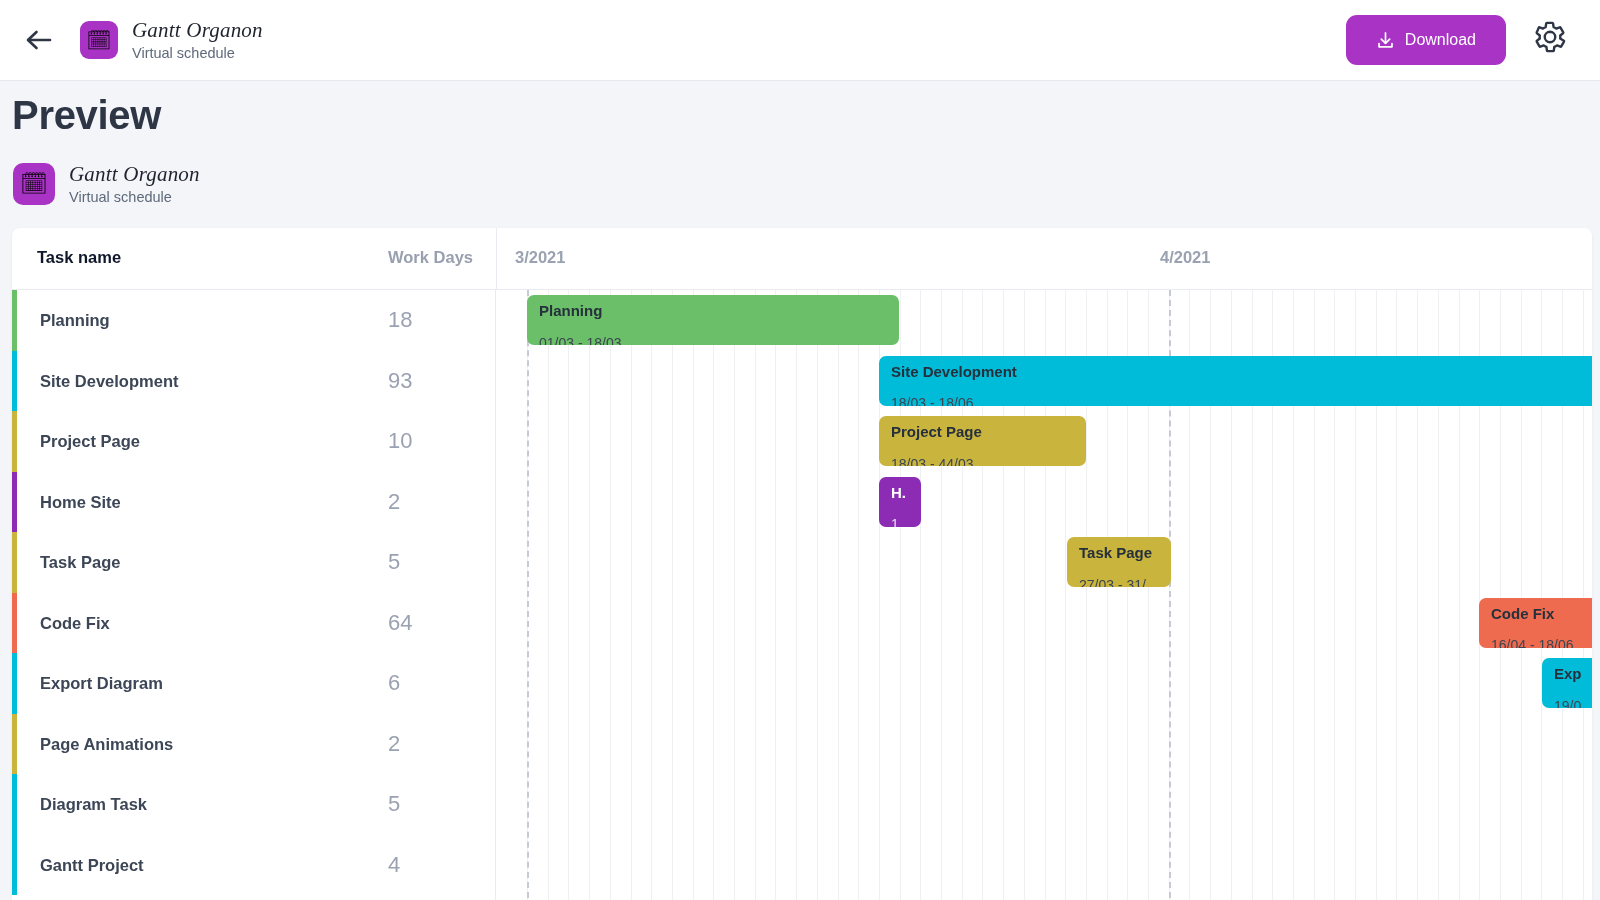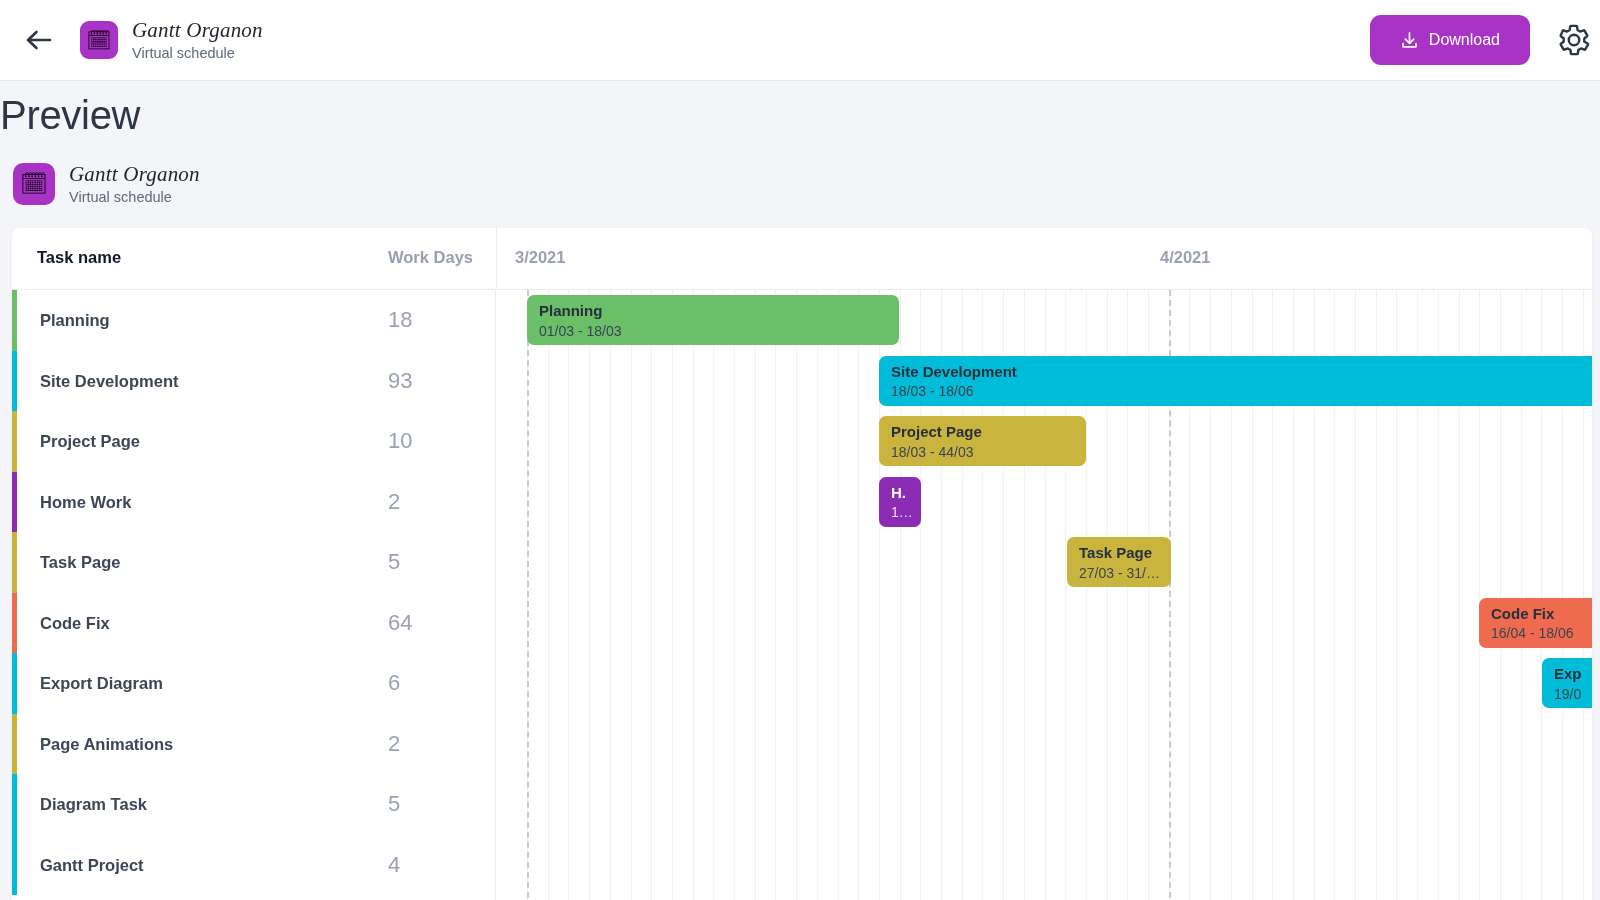--- a/index.html
+++ b/index.html
@@ -37,41 +37,41 @@
   .proj-title {
     font-family: "Liberation Serif", serif;
     font-weight: normal; font-style: italic;
     font-size: 21px; color: #1e232e; line-height: 1.1;
     letter-spacing: .2px;
   }
   .proj-sub {
     font-size: 14.5px; color: #5e6a7a; margin-top: 3px;
   }
   #topbar-right {
-    margin-left: auto; display: flex; align-items: center;
-    padding-right: 4px;
+    margin-left: auto; display: flex; align-items: flex-start;
+    padding-right: 28px;
   }
   #download-btn {
     height: 50px; padding: 0 30px;
     background: #a833c4; border: none; border-radius: 11px;
     color: #ffffff; font-size: 16px; font-weight: normal;
     display: flex; align-items: center; gap: 10px;
     cursor: pointer;
     font-family: "Liberation Sans", sans-serif;
   }
   #gear-btn {
     margin-left: 22px; width: 44px; height: 44px;
     display: flex; align-items: center; justify-content: center;
     cursor: pointer;
   }
 
   
   #preview-title {
-    position: absolute; left: 0; top: 93px;
-    font-size: 40px; font-weight: normal; color: #2e3646;
+    position: absolute; left: 12px; top: 93px;
+    font-size: 40px; font-weight: bold; color: #2e3646;
     letter-spacing: -0.3px;
   }
   #preview-proj {
     position: absolute; left: 13px; top: 163px;
     display: flex; align-items: center;
   }
 
   
   #gantt-card {
     position: absolute; left: 12px; top: 228px;
@@ -138,21 +138,21 @@
   }
   .bar {
     position: absolute; height: 50px; border-radius: 7px;
     padding: 7px 0 0 12px; overflow: hidden;
   }
   .bar-title {
     font-size: 15px; font-weight: bold; line-height: 1.25;
     white-space: nowrap;
   }
   .bar-dates {
-    font-size: 14px; line-height: 1.35; margin-top: 1px;
+    font-size: 14px; line-height: 1.35; margin-top: 13px;
     white-space: nowrap;
   }
   .dark-text .bar-title { color: #26303c; }
   .dark-text .bar-dates { color: #3b4450; }
   .light-text .bar-title { color: #ffffff; }
   .light-text .bar-dates { color: #eddcf4; }
 </style>
 </head>
 <body>
 
@@ -227,21 +227,21 @@
         <div class="task-name">Site Development</div>
         <div class="task-days">93</div>
       </div>
       <div class="task-row">
         <div class="accent" style="background: rgb(201, 181, 61);"></div>
         <div class="task-name">Project Page</div>
         <div class="task-days">10</div>
       </div>
       <div class="task-row">
         <div class="accent" style="background: rgb(140, 44, 180);"></div>
-        <div class="task-name">Home Work</div>
+        <div class="task-name">Home Site</div>
         <div class="task-days">2</div>
       </div>
       <div class="task-row">
         <div class="accent" style="background: rgb(201, 181, 61);"></div>
         <div class="task-name">Task Page</div>
         <div class="task-days">5</div>
       </div>
       <div class="task-row">
         <div class="accent" style="background: rgb(239, 107, 79);"></div>
         <div class="task-name">Code Fix</div>

